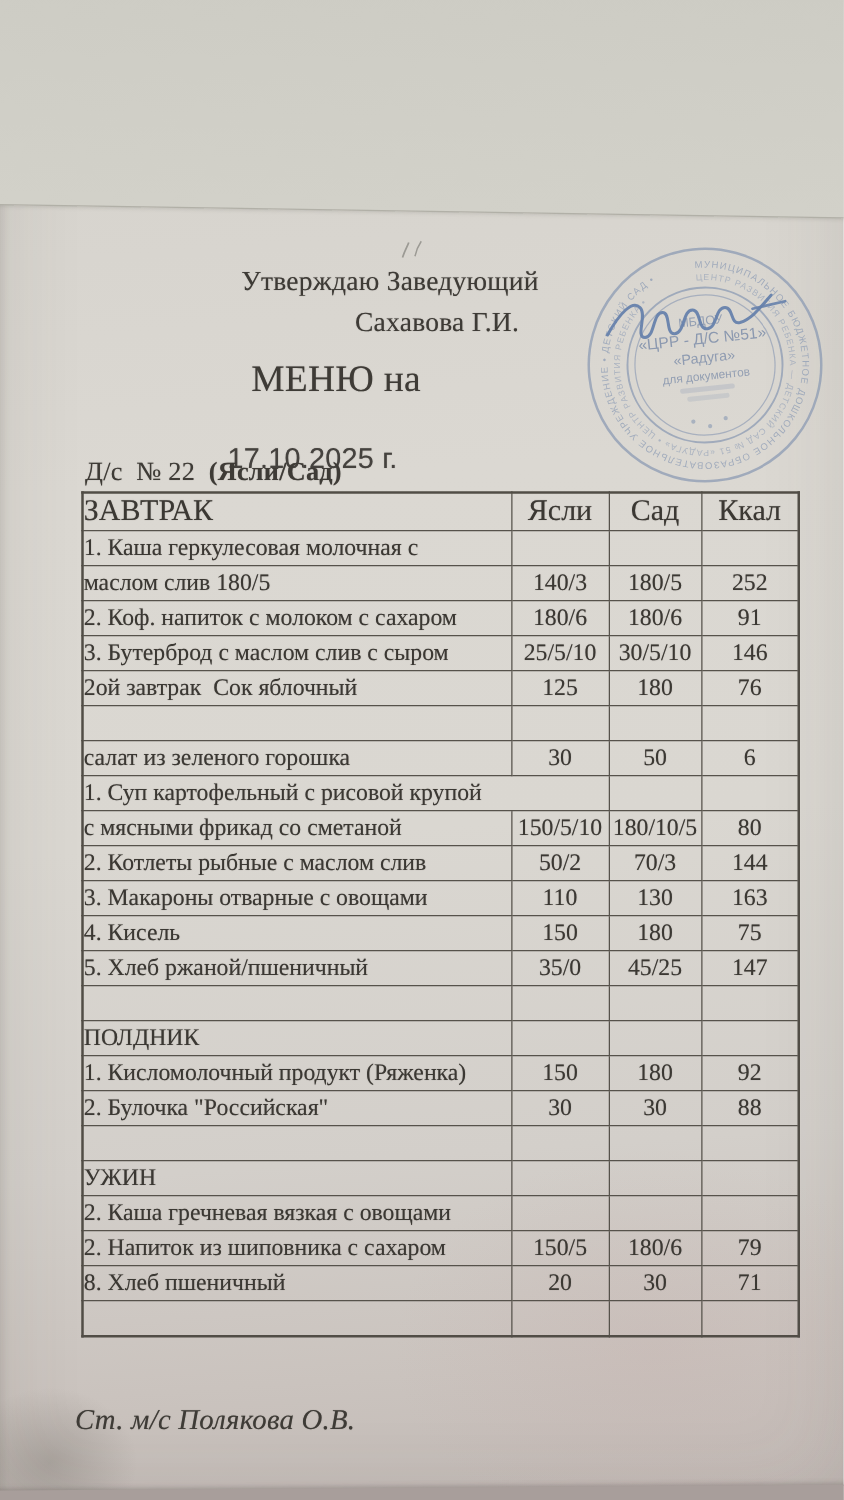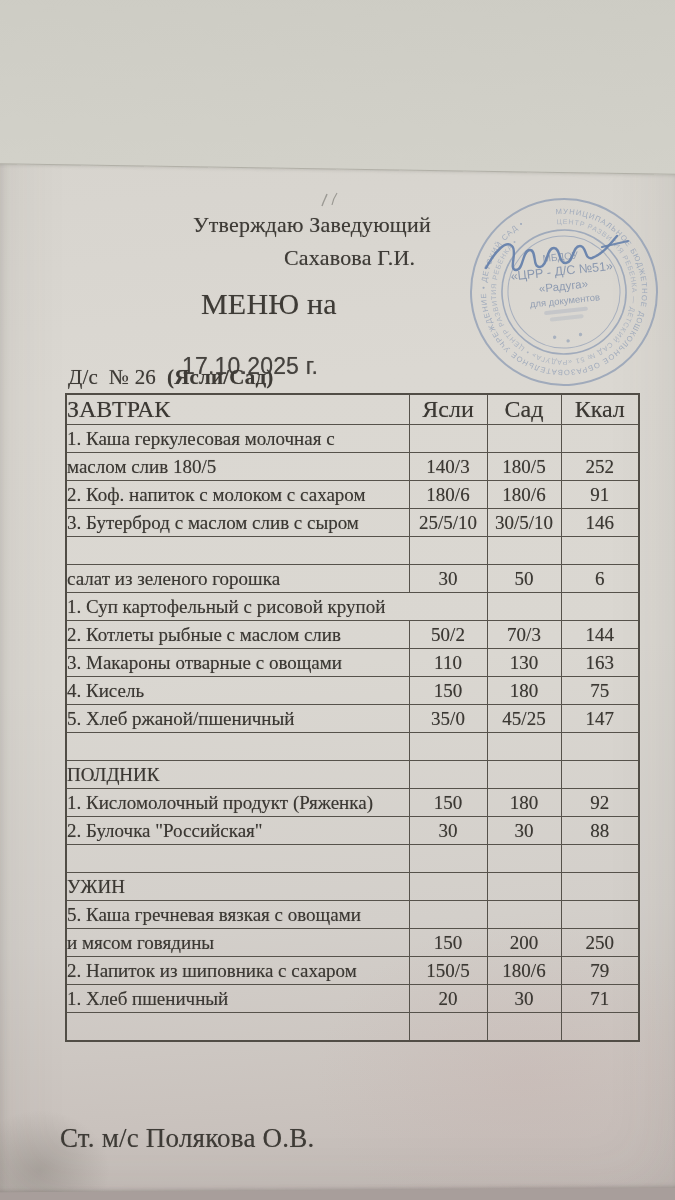--- a/index.html
+++ b/index.html
@@ -22,21 +22,21 @@
     background:radial-gradient(closest-side,rgba(70,66,58,.22),rgba(70,66,58,0));}
 
   .txt{position:absolute;color:#3e3b36;white-space:pre;
        text-shadow:0 0 .7px rgba(62,59,54,.55);letter-spacing:.2px;}
   .t1{left:193px;top:212px;font-size:22px;}
   .t2{left:284px;top:245px;font-size:22px;}
   .t3{left:201px;top:287px;font-size:30px;}
   .t4{left:182px;top:309px;font-size:23px;font-family:"Liberation Sans",sans-serif;color:#45423e;margin-top:44px;}
   .subtitle{left:68px;top:365px;font-size:21px;}
   .subtitle .bold{font-weight:bold;}
-  .footer{left:60px;top:1123px;font-size:27px;}
+  .footer{left:60px;top:1123px;font-size:23px;font-style:italic;}
 
   table.menu{position:absolute;left:65px;top:393px;width:573px;
     border-collapse:collapse;table-layout:fixed;border:2.2px solid #514d46;}
   table.menu td{border:1.5px solid #56524b;height:27px;padding:0;
     font-family:"Liberation Serif",serif;font-size:19px;line-height:25px;color:#3b3833;
     text-shadow:0 0 .7px rgba(59,56,51,.5);overflow:visible;}
   td.c-name{text-align:left;padding-left:5px;white-space:pre;}
   td.c-val{text-align:center;}
   tr.hdr td, td.big{font-size:24px;height:29px;}
   td.indent{padding-left:30px;margin-top:12px;}
@@ -52,21 +52,21 @@
 <div class="photo">
   <div class="top-band"></div>
   <div class="pink-haze"></div>
   <div class="corner-shadow"></div>
   <div class="bottom-band"></div>
 
   <div class="txt t1">Утверждаю Заведующий</div>
   <div class="txt t2">Сахавова Г.И.</div>
   <div class="txt t3">МЕНЮ на</div>
   <div class="txt t4">17.10.2025 г.</div>
-  <div class="txt subtitle"><span>Д/с  № 26  </span><span class="bold">(Ясли/Сад)</span></div>
+  <div class="txt subtitle"><span>Д/с  № 22  </span><span class="bold">(Ясли/Сад)</span></div>
 
   <svg class="pen-marks" width="26" height="20">
     <path d="M4 16 C6 10 8 7 9 4" stroke="#6b6a64" stroke-width="1.4" fill="none"></path>
     <path d="M14 15 C15 10 17 6 19 3" stroke="#6b6a64" stroke-width="1.2" fill="none"></path>
   </svg>
 
   <div class="stamp-wrap">
     <svg width="204" height="204" viewBox="0 0 204 204">
       <g transform="rotate(-6 102 102)" fill="none">
         <circle cx="102" cy="102" r="93" stroke="#8b9ab3" stroke-width="2" opacity=".8"></circle>
@@ -131,35 +131,47 @@
           <td class="c-val">180/6</td>
           <td class="c-val">91</td>
         </tr>
         <tr>
           <td class="c-name">3. Бутерброд с маслом слив с сыром</td>
           <td class="c-val">25/5/10</td>
           <td class="c-val">30/5/10</td>
           <td class="c-val">146</td>
         </tr>
         <tr>
+          <td class="c-name">2ой завтрак  Сок яблочный</td>
+          <td class="c-val">125</td>
+          <td class="c-val">180</td>
+          <td class="c-val">76</td>
+        </tr>
+        <tr>
           <td class="c-name"></td>
           <td class="c-val"></td>
           <td class="c-val"></td>
           <td class="c-val"></td>
         </tr>
         <tr>
           <td class="c-name">салат из зеленого горошка</td>
           <td class="c-val">30</td>
           <td class="c-val">50</td>
           <td class="c-val">6</td>
         </tr>
         <tr>
           <td class="c-name" colspan="2">1. Суп картофельный с рисовой крупой</td>
           <td class="c-val"></td>
           <td class="c-val"></td>
+        </tr>
+        <tr>
+          <td class="c-name">с мясными фрикад со сметаной</td>
+          <td class="c-val">150/5/10</td>
+          <td class="c-val">180/10/5</td>
+          <td class="c-val">80</td>
         </tr>
         <tr>
           <td class="c-name">2. Котлеты рыбные с маслом слив</td>
           <td class="c-val">50/2</td>
           <td class="c-val">70/3</td>
           <td class="c-val">144</td>
         </tr>
         <tr>
           <td class="c-name">3. Макароны отварные с овощами</td>
           <td class="c-val">110</td>
@@ -208,39 +220,33 @@
           <td class="c-val"></td>
           <td class="c-val"></td>
         </tr>
         <tr>
           <td class="c-name big">УЖИН</td>
           <td class="c-val"></td>
           <td class="c-val"></td>
           <td class="c-val"></td>
         </tr>
         <tr>
-          <td class="c-name">5. Каша гречневая вязкая с овощами</td>
-          <td class="c-val"></td>
-          <td class="c-val"></td>
-          <td class="c-val"></td>
-        </tr>
-        <tr>
-          <td class="c-name">и мясом говядины</td>
-          <td class="c-val">150</td>
-          <td class="c-val">200</td>
-          <td class="c-val">250</td>
+          <td class="c-name">2. Каша гречневая вязкая с овощами</td>
+          <td class="c-val"></td>
+          <td class="c-val"></td>
+          <td class="c-val"></td>
         </tr>
         <tr>
           <td class="c-name">2. Напиток из шиповника с сахаром</td>
           <td class="c-val">150/5</td>
           <td class="c-val">180/6</td>
           <td class="c-val">79</td>
         </tr>
         <tr>
-          <td class="c-name">1. Хлеб пшеничный</td>
+          <td class="c-name">8. Хлеб пшеничный</td>
           <td class="c-val">20</td>
           <td class="c-val">30</td>
           <td class="c-val">71</td>
         </tr>
         <tr>
           <td class="c-name"></td>
           <td class="c-val"></td>
           <td class="c-val"></td>
           <td class="c-val"></td>
         </tr>

